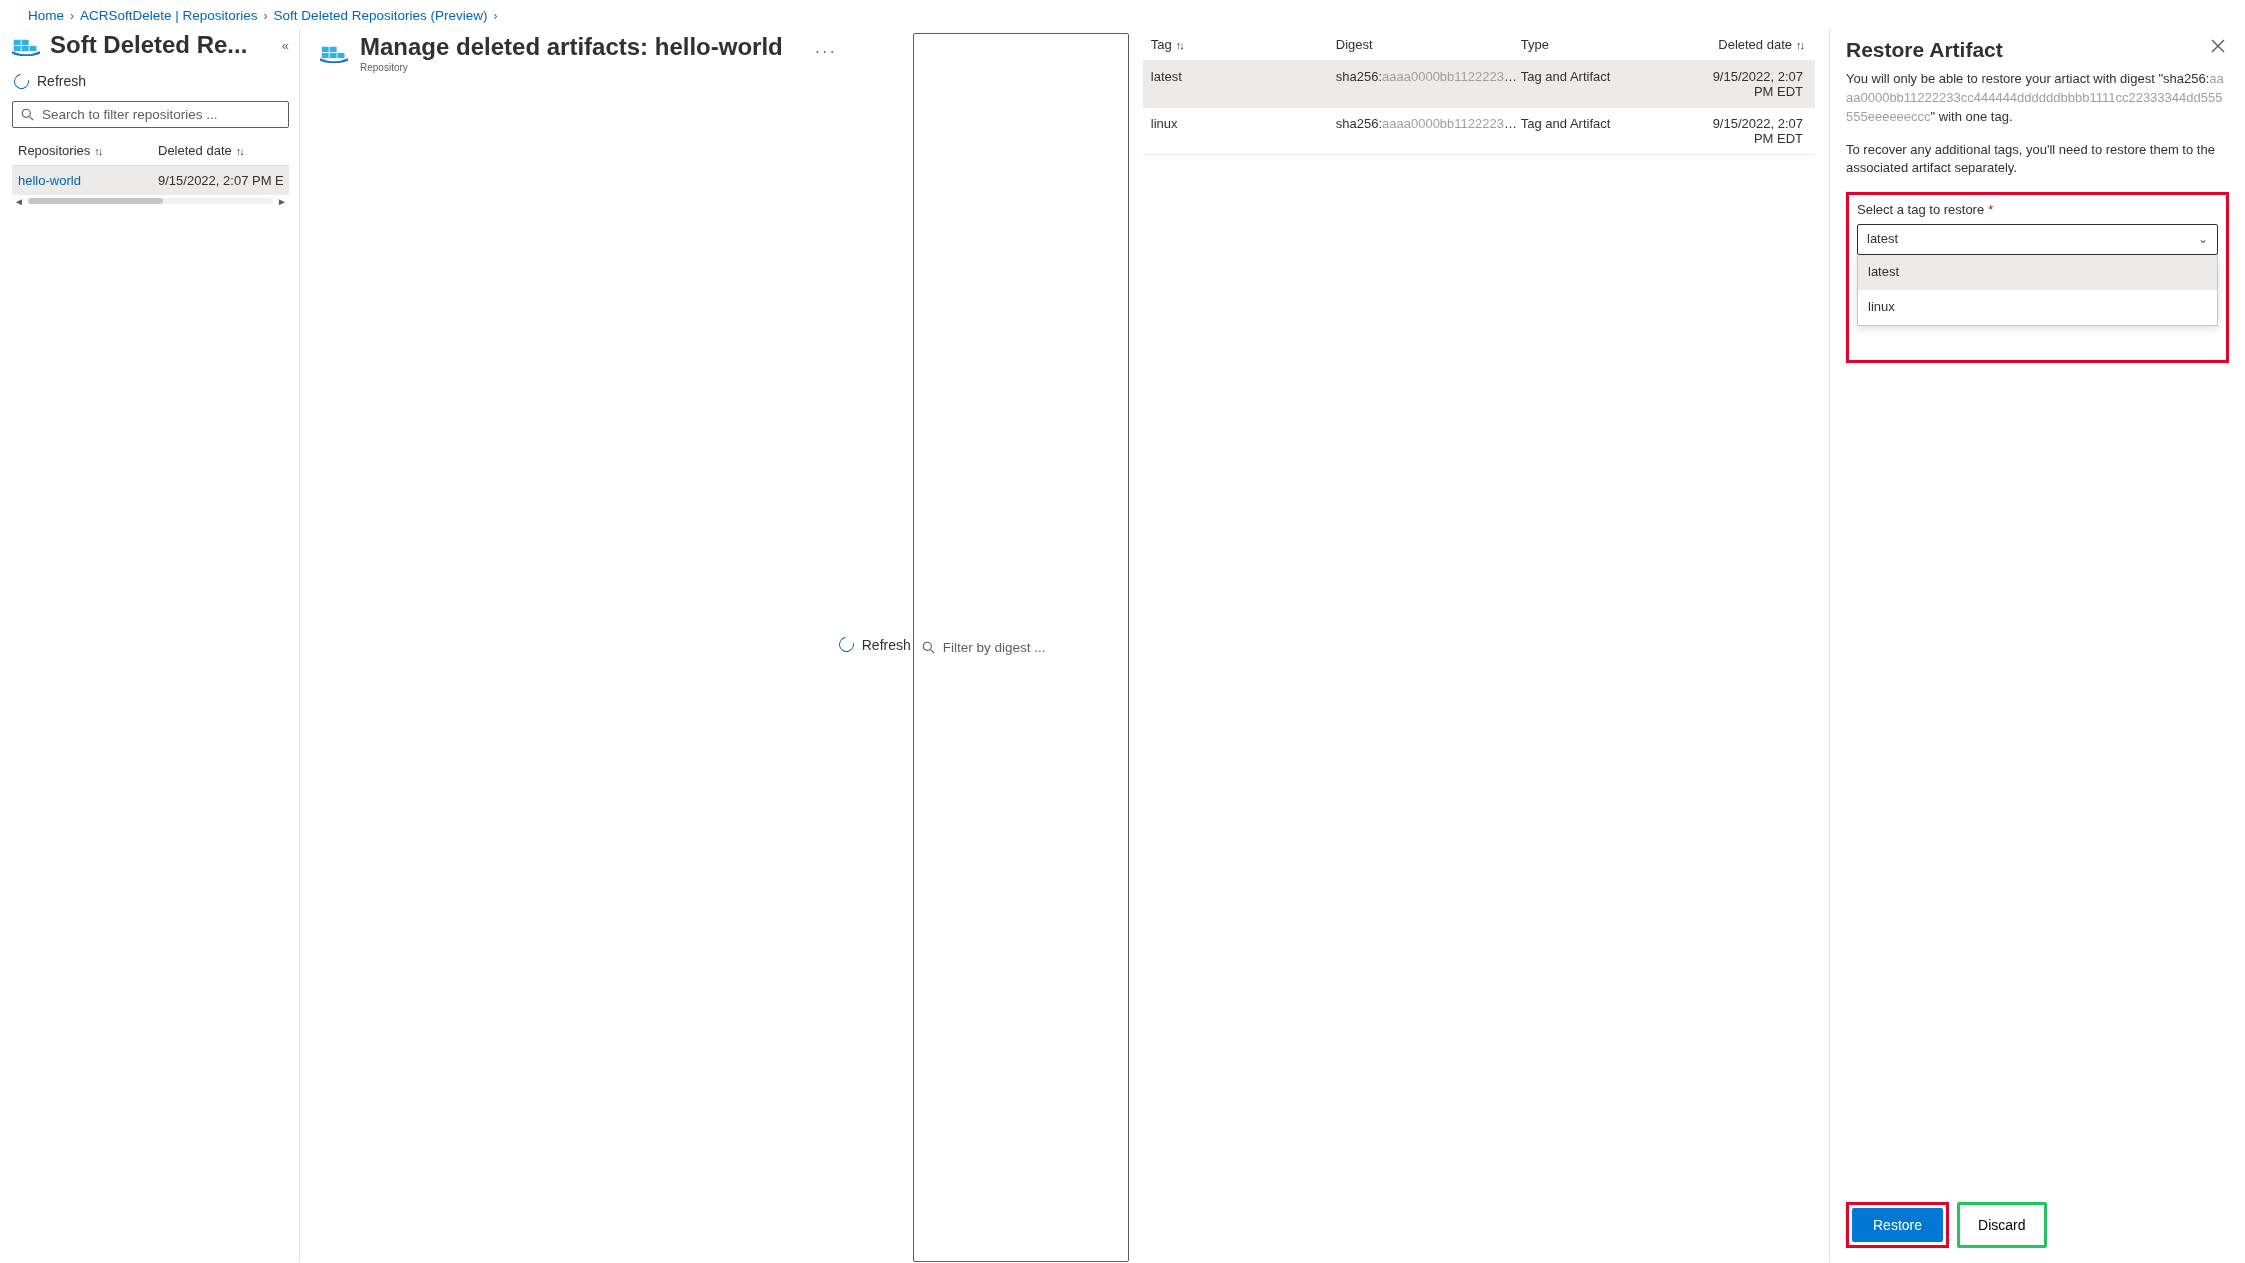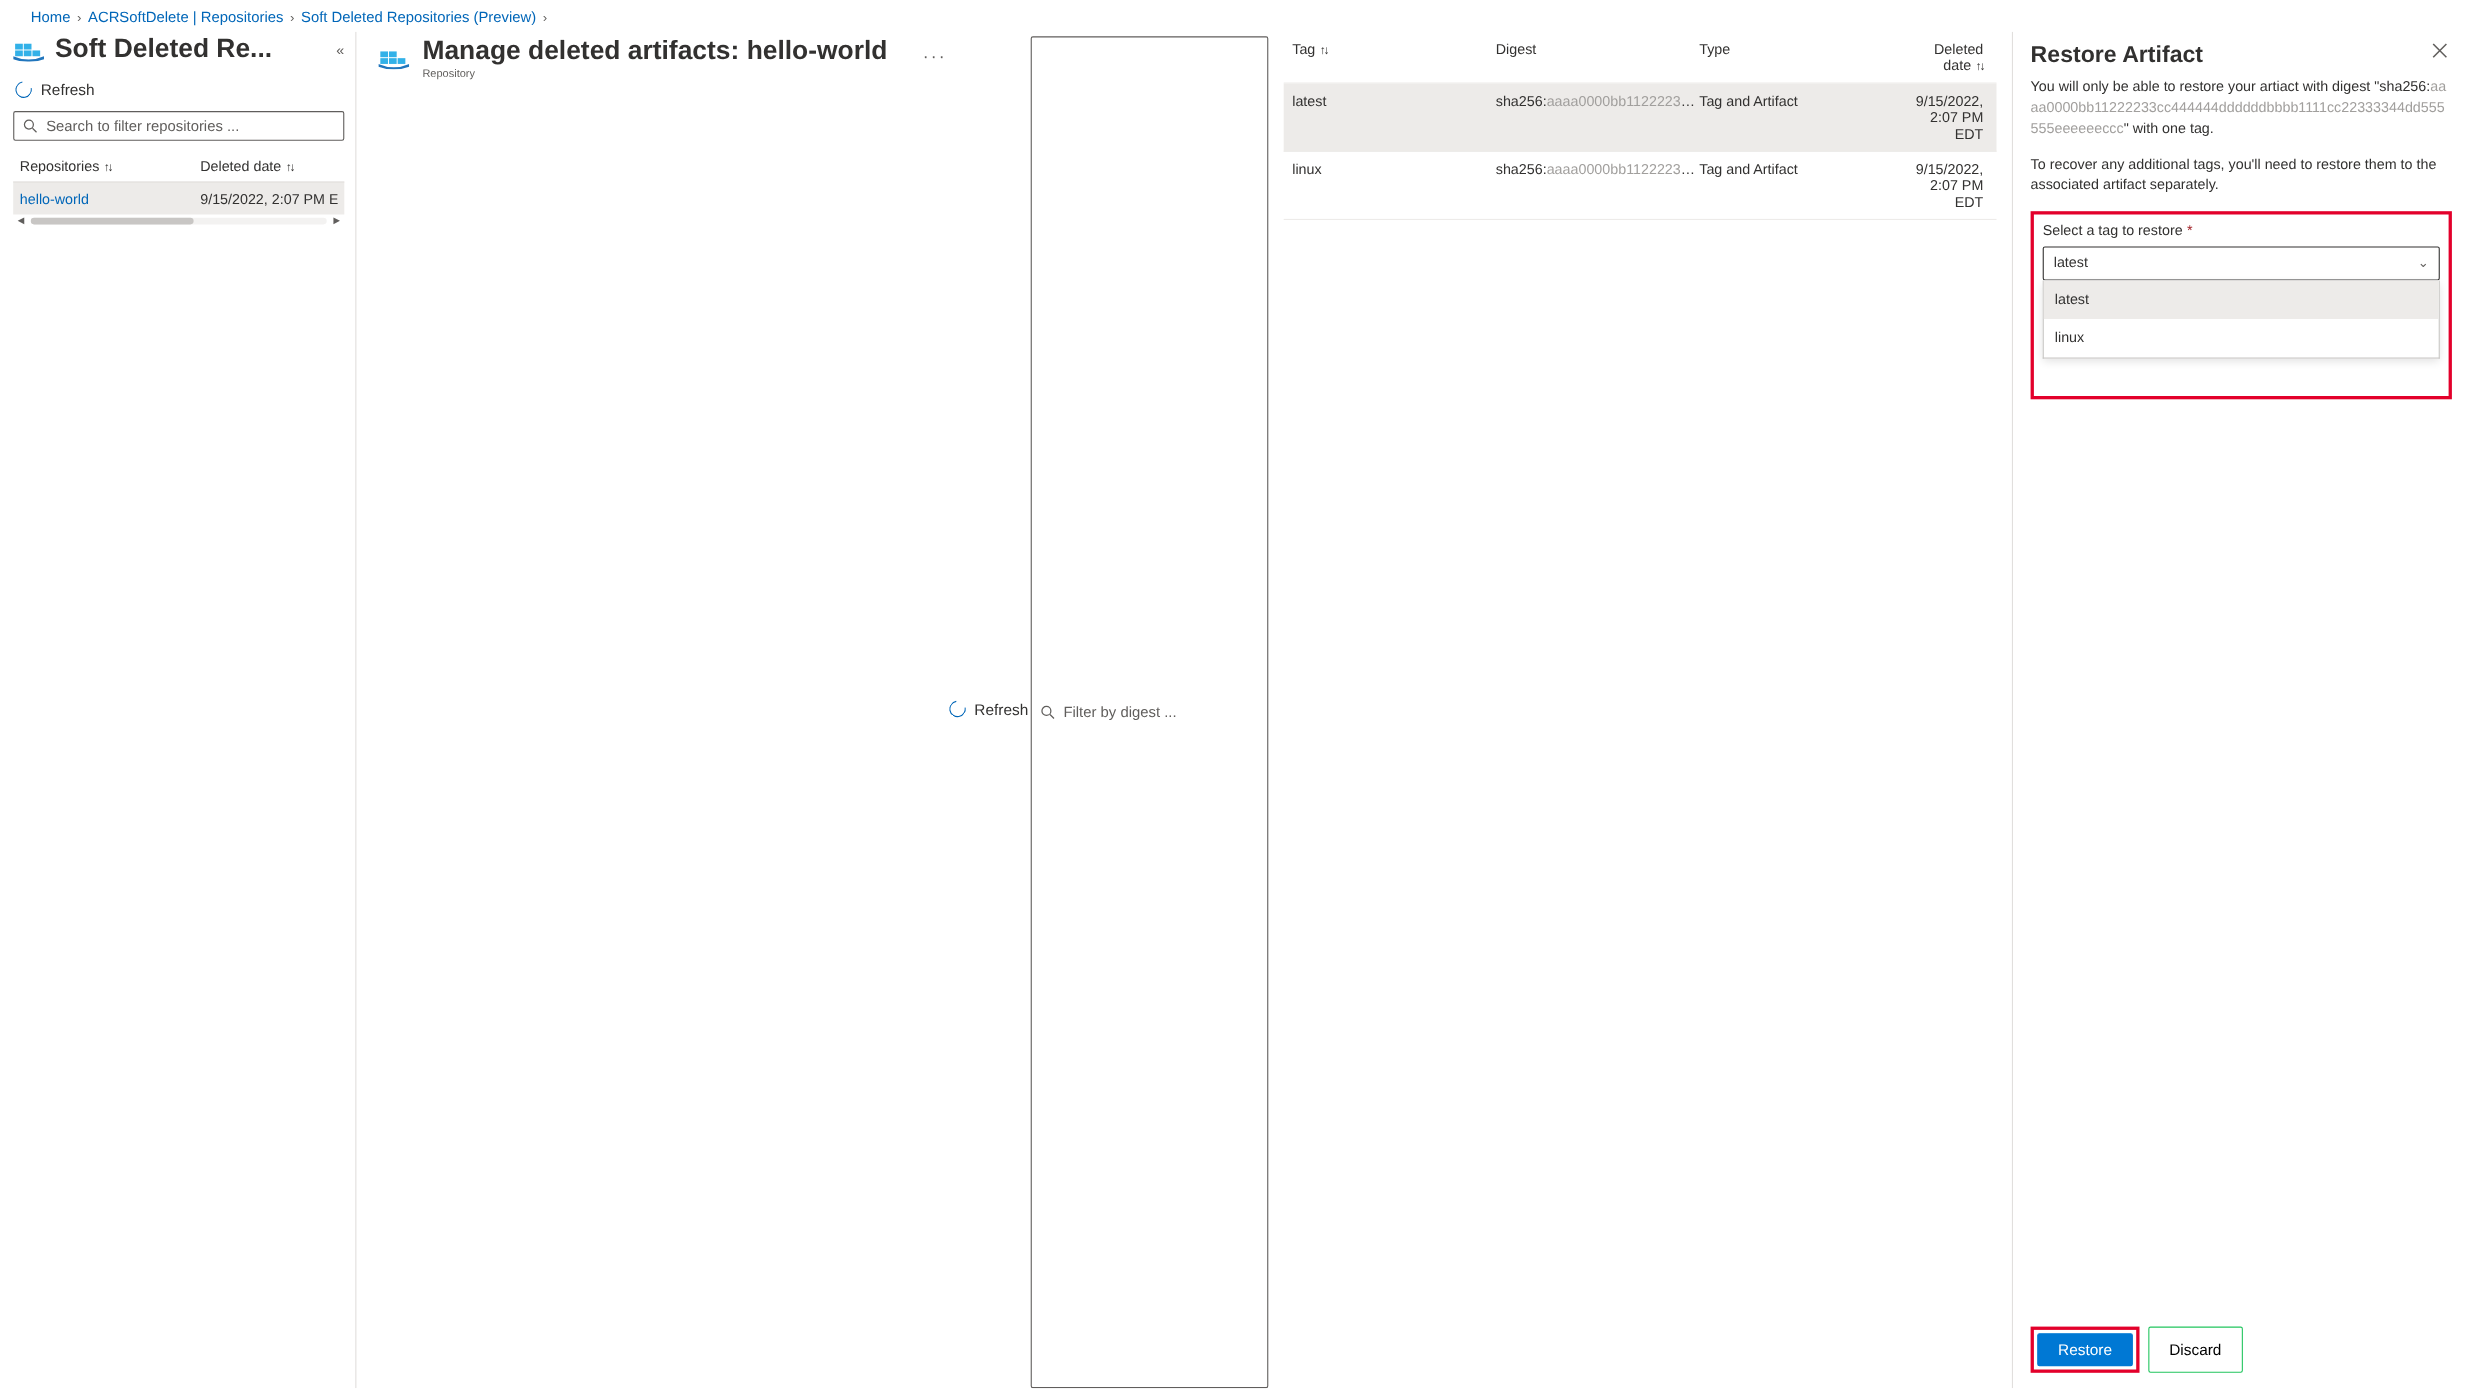--- a/index.html
+++ b/index.html
@@ -23,21 +23,21 @@
   .breadcrumb a { color: #0066b8; }
   .breadcrumb .sep { color: #605e5c; font-size: 12px; }
 
   .layout {
     display: flex;
     height: calc(100vh - 30px);
   }
 
   
   .left-panel {
-    width: 324px;
+    width: 300px;
     flex-shrink: 0;
     border-right: 1px solid #e1dfdd;
     display: flex;
     flex-direction: column;
     padding: 0 10px 0 12px;
   }
   .panel-header {
     display: flex;
     align-items: center;
     gap: 10px;
@@ -257,21 +257,21 @@
     margin-top: auto;
     padding: 10px 0 14px;
     display: flex;
     gap: 8px;
   }
   .btn {
     padding: 6px 18px;
     font-size: 14px;
     border-radius: 2px;
     cursor: pointer;
-    border: 1px solid #22c55e;
+    border: 3px solid #22c55e;
     background: #fff;
   }
   .btn.primary {
     background: #0078d4;
     color: #fff;
     border-color: #0078d4;
   }
   .btn-highlight {
     border: 3px solid #e3002b;
     padding: 3px;

